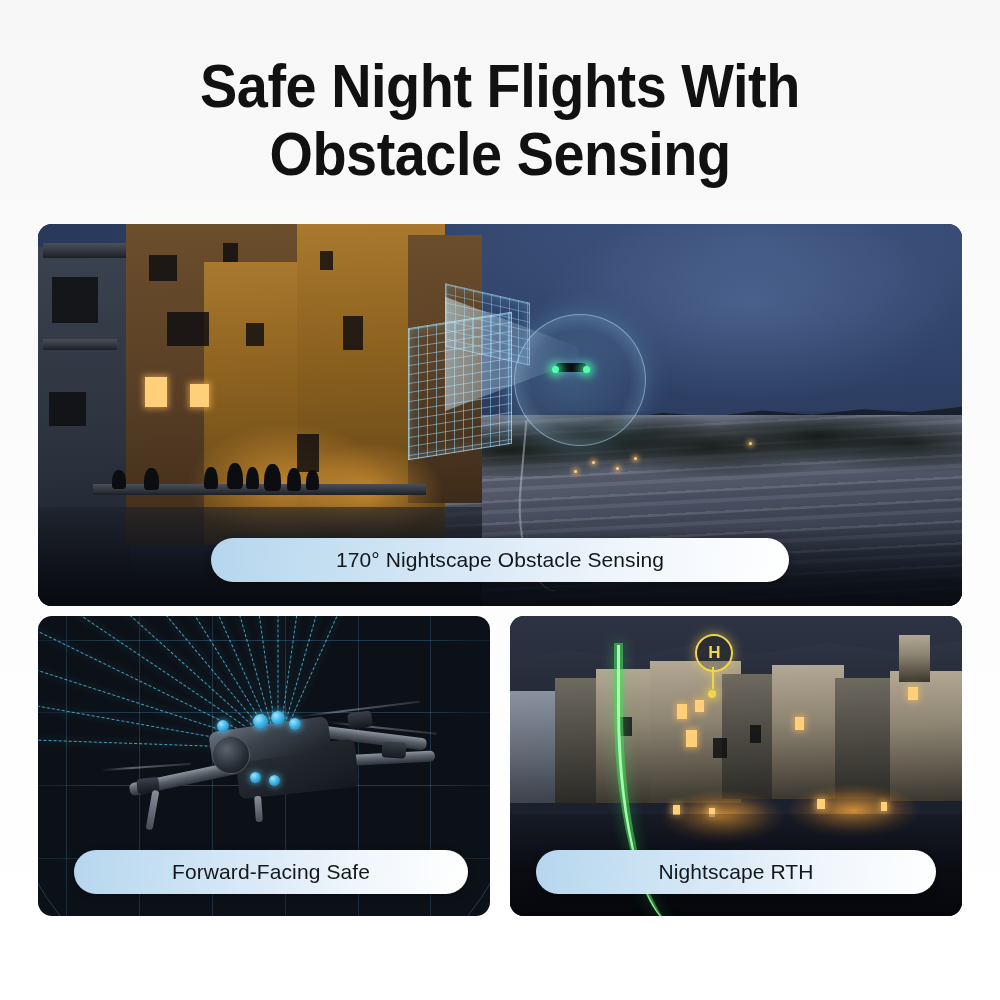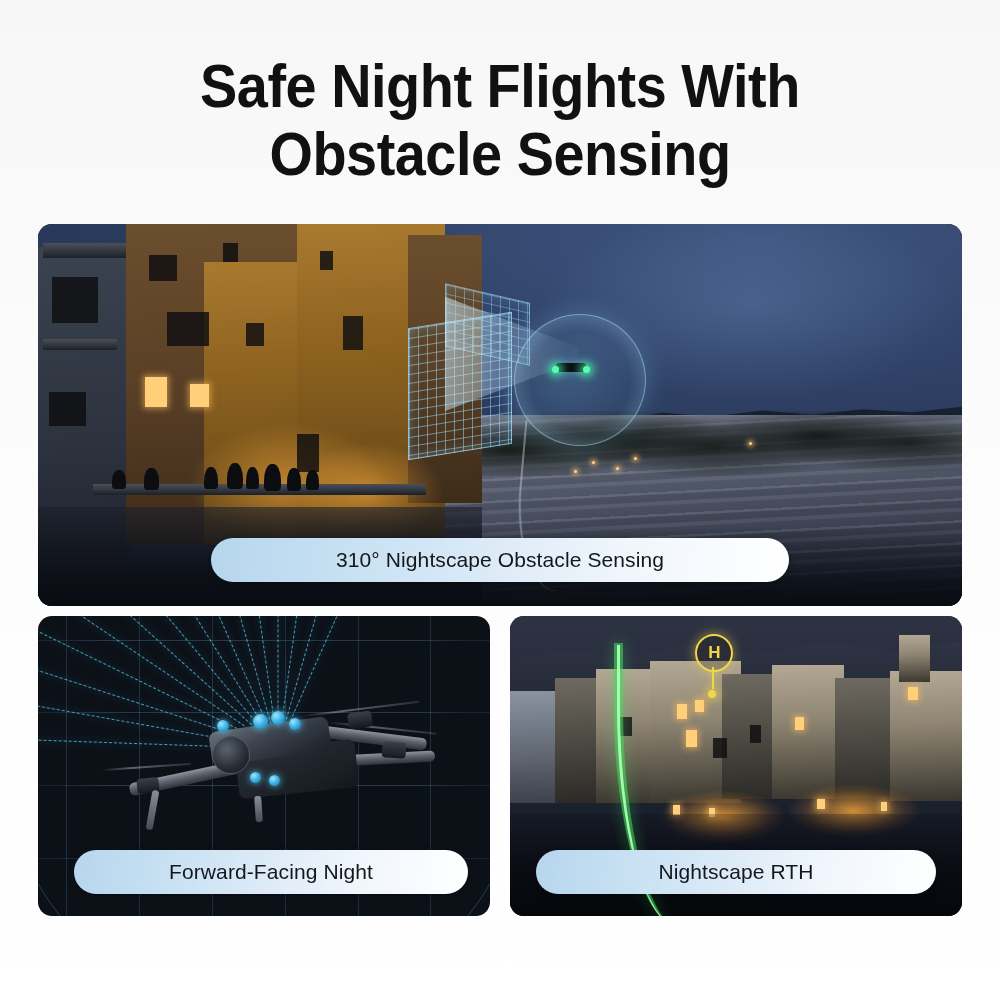--- a/index.html
+++ b/index.html
@@ -374,21 +374,21 @@
     <div class="mesh-face" style="left:40%; top:25%; width:11%; height:34%; transform: skewY(-9deg);"></div>
     <div class="mesh-face" style="left:44%; top:18%; width:9%; height:16%; transform: skewY(13deg); opacity:0.8;"></div>
 
     <div class="sense-cone" style="left:44%; top:19%; width:14.5%; height:30%;"></div>
     <div class="sense-sphere" style="left:51.5%; top:23.5%; width:130px; height:130px;"></div>
     <div class="drone-mini" style="left:56.1%; top:36.5%; width:30px; height:9px;"></div>
     <div class="navlight" style="left:55.6%; top:37.2%;"></div>
     <div class="navlight" style="left:59.0%; top:37.2%;"></div>
 
     <div class="pill" id="pill-top">
-      <span>310° Nightscape Obstacle Sensing</span>
+      <span>170° Nightscape Obstacle Sensing</span>
     </div>
   </div>
 
   <div class="panel" id="panel-lidar">
     <div class="layer lidar-bg-fallback"></div>
 
     <div class="globe-wire">
 
       <div class="globe-lat" style="top:28%;"></div>
       <div class="globe-lat" style="top:42%;"></div>
@@ -442,21 +442,21 @@
     <div class="sensor-eye" style="left:51.5%; top:31.5%; width:14px; height:14px;"></div>
     <div class="sensor-eye" style="left:39.5%; top:34.5%; width:12px; height:12px;"></div>
     <div class="sensor-eye" style="left:55.5%; top:34%; width:12px; height:12px;"></div>
     <div class="sensor-eye" style="left:47%;  top:52%; width:11px; height:11px;"></div>
     <div class="sensor-eye" style="left:51%;  top:53%; width:11px; height:11px;"></div>
 
     <div class="leg" style="left:24.5%; top:58%; width:7px; height:40px; transform:rotate(10deg);"></div>
     <div class="leg" style="left:48%;   top:60%; width:7px; height:26px; transform:rotate(-4deg);"></div>
 
     <div class="pill" id="pill-lidar">
-      <span>Forward-Facing Night</span>
+      <span>Forward-Facing Safe</span>
     </div>
   </div>
 
   <div class="panel" id="panel-rth">
     <div class="layer rth-sky"></div>
     <div class="rth-ridge"></div>
 
     <div class="rth-town">
 
       <div class="bld bld-cool" style="left:0%;  top:18%; width:13%; height:52%;"></div>

